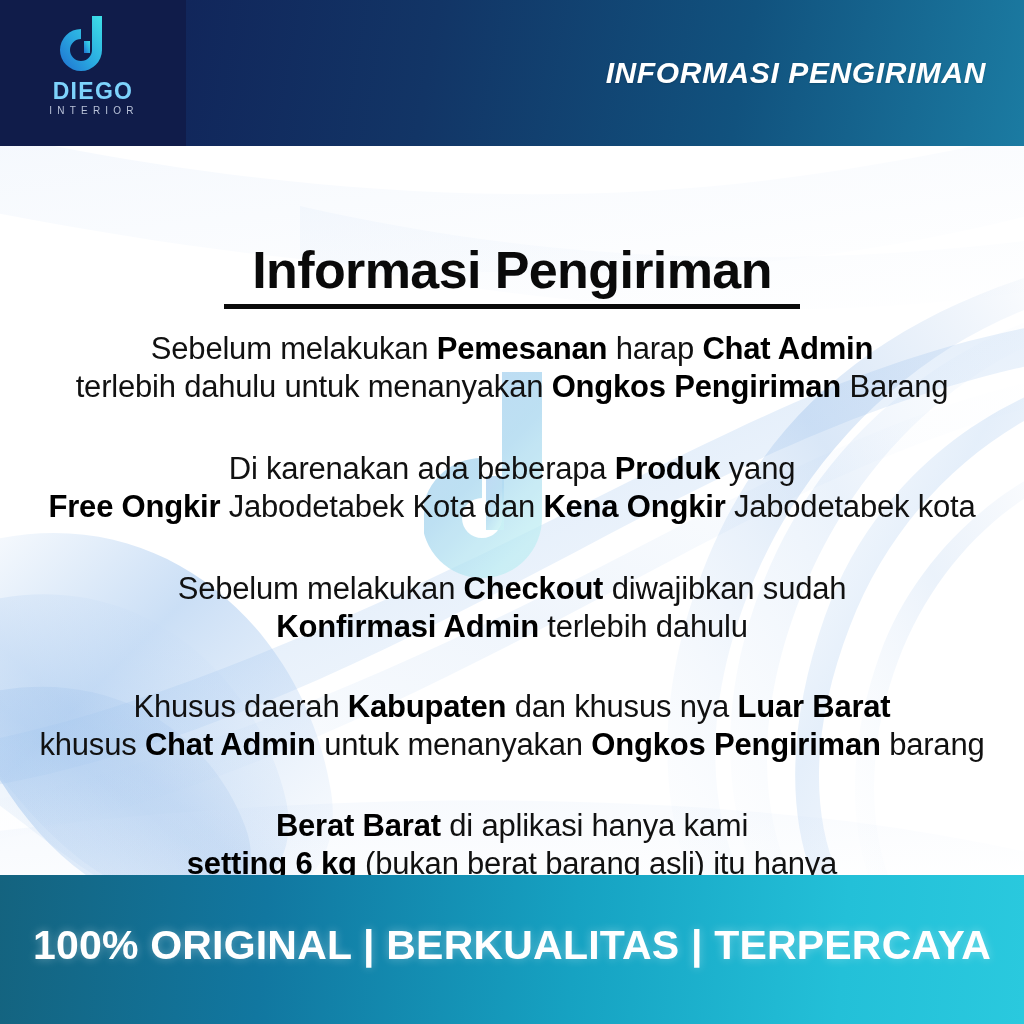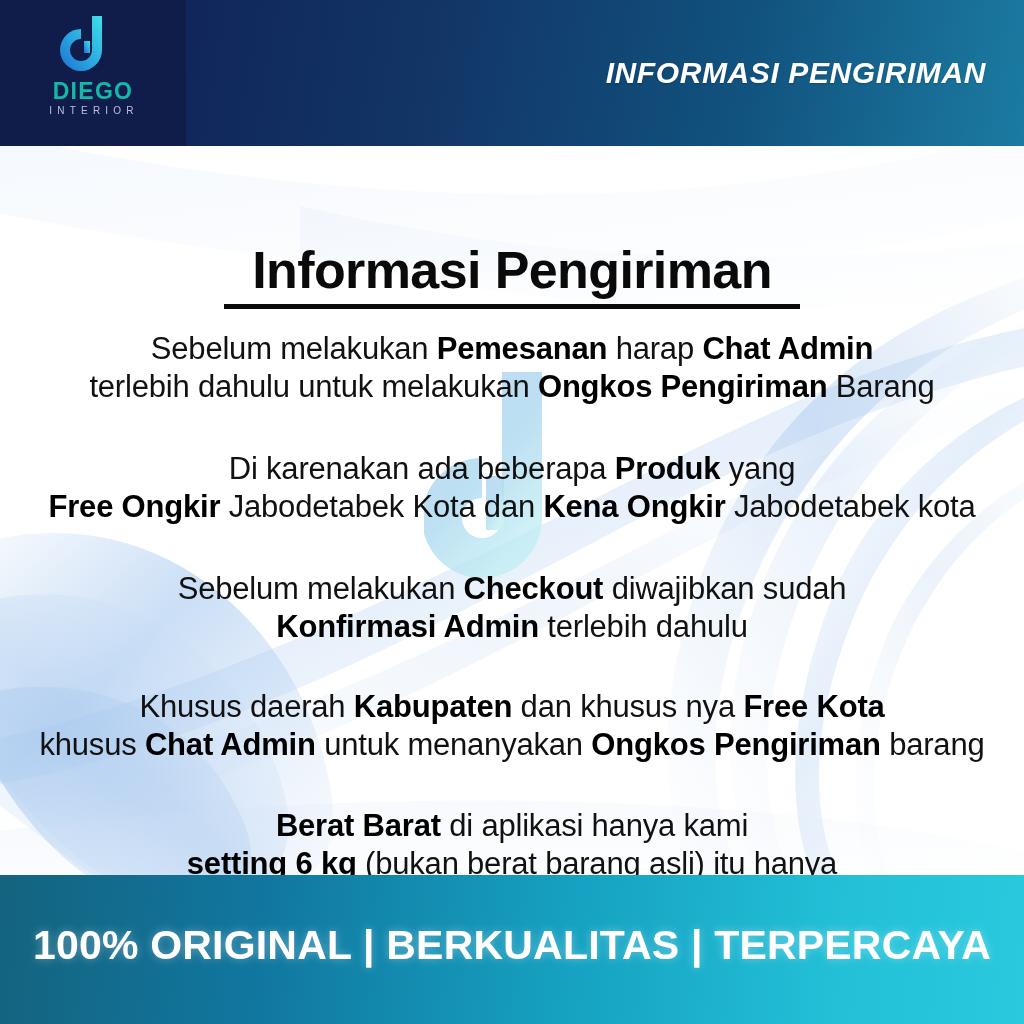--- a/index.html
+++ b/index.html
@@ -45,21 +45,21 @@
     top: 14px;
     width: 100px;
     height: 66px;
   }
   #logo-wordmark {
     position: absolute;
     left: 0;
     top: 80px;
     width: 186px;
     text-align: center;
-    color: #14b8a6;
+    color: #7dd3fc;
     font-size: 23px;
     font-weight: bold;
     letter-spacing: 1.3px;
     line-height: 1;
   }
   #logo-subword {
     position: absolute;
     left: 0;
     top: 106px;
     width: 188px;
@@ -280,24 +280,24 @@
         </linearGradient>
       </defs>
       <path d="M118 4 L118 150 A60 60 0 1 1 58 90 L58 130 A20 20 0 1 0 78 150 L78 4 Z" fill="url(#wmGrad)" opacity=".85"></path>
       <path d="M62 108 L80 108 L80 162 L62 162 Z" fill="url(#wmGrad)" opacity=".85"></path>
     </svg>
 
     <div id="content">
       <div id="main-title">Informasi Pengiriman</div>
       <div id="main-title-underline"></div>
 
-      <div class="para" id="p1"><span>Sebelum melakukan </span><b>Pemesanan</b><span> harap </span><b>Chat Admin</b><br><span>terlebih dahulu untuk melakukan </span><b>Ongkos Pengiriman</b><span> Barang</span></div>
+      <div class="para" id="p1"><span>Sebelum melakukan </span><b>Pemesanan</b><span> harap </span><b>Chat Admin</b><br><span>terlebih dahulu untuk menanyakan </span><b>Ongkos Pengiriman</b><span> Barang</span></div>
       <div class="para" id="p3"><span>Di karenakan ada beberapa </span><b>Produk</b><span> yang</span><br><b>Free Ongkir</b><span> Jabodetabek Kota dan </span><b>Kena Ongkir</b><span> Jabodetabek kota</span></div>
       <div class="para" id="p2"><span>Sebelum melakukan </span><b>Checkout</b><span> diwajibkan sudah</span><br><b>Konfirmasi Admin</b><span> terlebih dahulu</span></div>
-      <div class="para" id="p4"><span>Khusus daerah </span><b>Kabupaten</b><span> dan khusus nya </span><b>Free Kota</b><br><span>khusus </span><b>Chat Admin</b><span> untuk menanyakan </span><b>Ongkos Pengiriman</b><span> barang</span></div>
+      <div class="para" id="p4"><span>Khusus daerah </span><b>Kabupaten</b><span> dan khusus nya </span><b>Luar Barat</b><br><span>khusus </span><b>Chat Admin</b><span> untuk menanyakan </span><b>Ongkos Pengiriman</b><span> barang</span></div>
       <div class="para" id="p5"><b>Berat Barat</b><span> di aplikasi hanya kami</span><br><b>setting 6 kg</b><span> (bukan berat barang asli) itu hanya</span><br></div>
     </div>
   </div>
 
   <div id="footer">
     <div id="footer-text">100% ORIGINAL | BERKUALITAS | TERPERCAYA</div>
   </div>
 
 </div>
 

